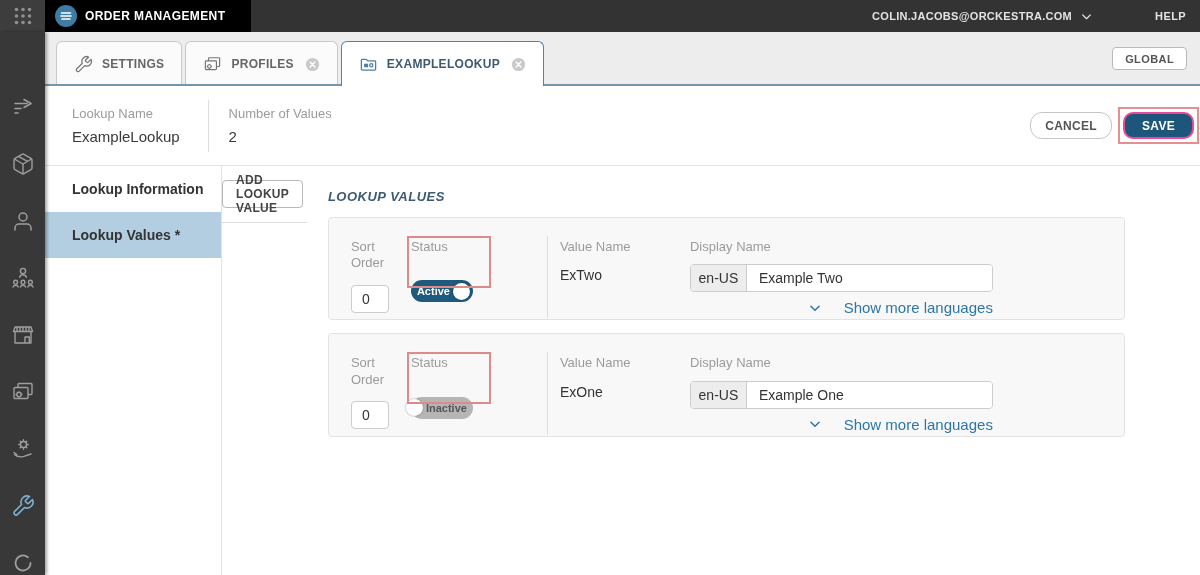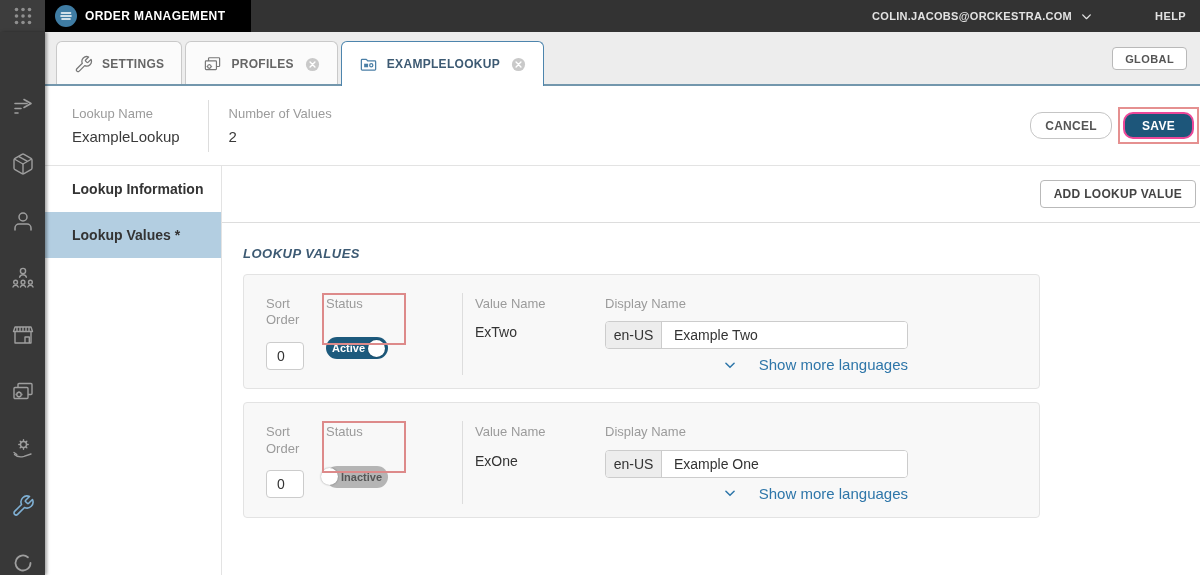--- a/index.html
+++ b/index.html
@@ -41,27 +41,27 @@
   .hdivider { width:1px; height:52px; background:#ddd; margin:0 20px 0 28px; }
   .hb-spacer { flex:1; }
   .cancel-btn { height:27px; padding:0 14px; background:#fff; border:1px solid #c5c5c5; border-radius:12px; color:#555; font-size:12px; font-weight:700; letter-spacing:.3px; display:flex; align-items:center; cursor:pointer; margin-right:6px; }
   .red-wrap { border:2px solid #e59090; padding:3px; margin-right:1px; }
   .save-btn { height:27px; padding:0 17px; background:#1d567a; border:2px solid #ec4899; border-radius:10px; color:#fff; font-size:12px; font-weight:700; letter-spacing:.3px; display:flex; align-items:center; cursor:pointer; }
   
   .body-row { flex:1; display:flex; min-height:0; }
   .left-panel { width:177px; border-right:1px solid #e3e3e3; flex:0 0 177px; }
   .nav-item { height:46px; display:flex; align-items:center; padding-left:27px; font-size:14px; font-weight:700; color:#333; cursor:pointer; }
   .nav-item.selected { background:#b3cee1; }
-  .main-panel { flex:1; min-width:0; display:flex; flex-direction:column; }
+  .main-panel { flex:1; min-width:0; display:flex; flex-direction:row; }
   .toolbar { height:57px; border-bottom:1px solid #ddd; display:flex; align-items:center; justify-content:flex-end; padding-right:4px; flex:0 0 57px; }
   .add-btn { height:28px; padding:0 13px; background:#fff; border:1px solid #b9b9b9; border-radius:4px; color:#444; font-size:12px; font-weight:700; letter-spacing:.3px; display:flex; align-items:center; cursor:pointer; }
   .section { padding-left:21px; overflow:hidden; }
   .section-title { margin-top:23px; font-size:13px; font-style:italic; font-weight:700; color:#3d5a73; letter-spacing:.5px; }
   
-  .card { width:797px; background:#f8f8f8; border:1px solid #e3e3e3; border-radius:4px; margin-top:13px; padding:21px 20px 15px 22px; display:flex; align-items:flex-start; }
+  .card { width:797px; background:#f8f8f8; border:1px solid #e3e3e3; border-radius:4px; margin-top:13px; padding:21px 20px 3px 22px; display:flex; align-items:flex-start; }
   .flabel { font-size:13px; color:#9b9b9b; line-height:1.25; }
   .sort-col { width:56px; }
   .sort-input { margin-top:13px; width:38px; height:28px; border:1px solid #ccc; border-radius:4px; background:#fff; font-family:inherit; font-size:14px; color:#333; padding-left:10px; }
   .status-col { width:110px; margin-left:4px; position:relative; }
   .annot-box { position:absolute; left:-4px; top:-3px; width:84px; height:52px; border:2px solid #dd8a8a; pointer-events:none; }
   .toggle { margin-top:25px; width:62px; height:22px; border-radius:11px; display:flex; align-items:center; padding:0 3px; cursor:pointer; }
   .toggle.on { background:#1d5a7d; justify-content:space-between; }
   .toggle.off { background:#b5b5b5; flex-direction:row-reverse; justify-content:space-between; }
   .toggle .knob { width:17px; height:17px; border-radius:50%; background:#fff; box-shadow:0 0 2px rgba(0,0,0,.4); flex:0 0 17px; }
   .toggle .tlabel { font-size:11px; font-weight:700; padding:0 3px; }

